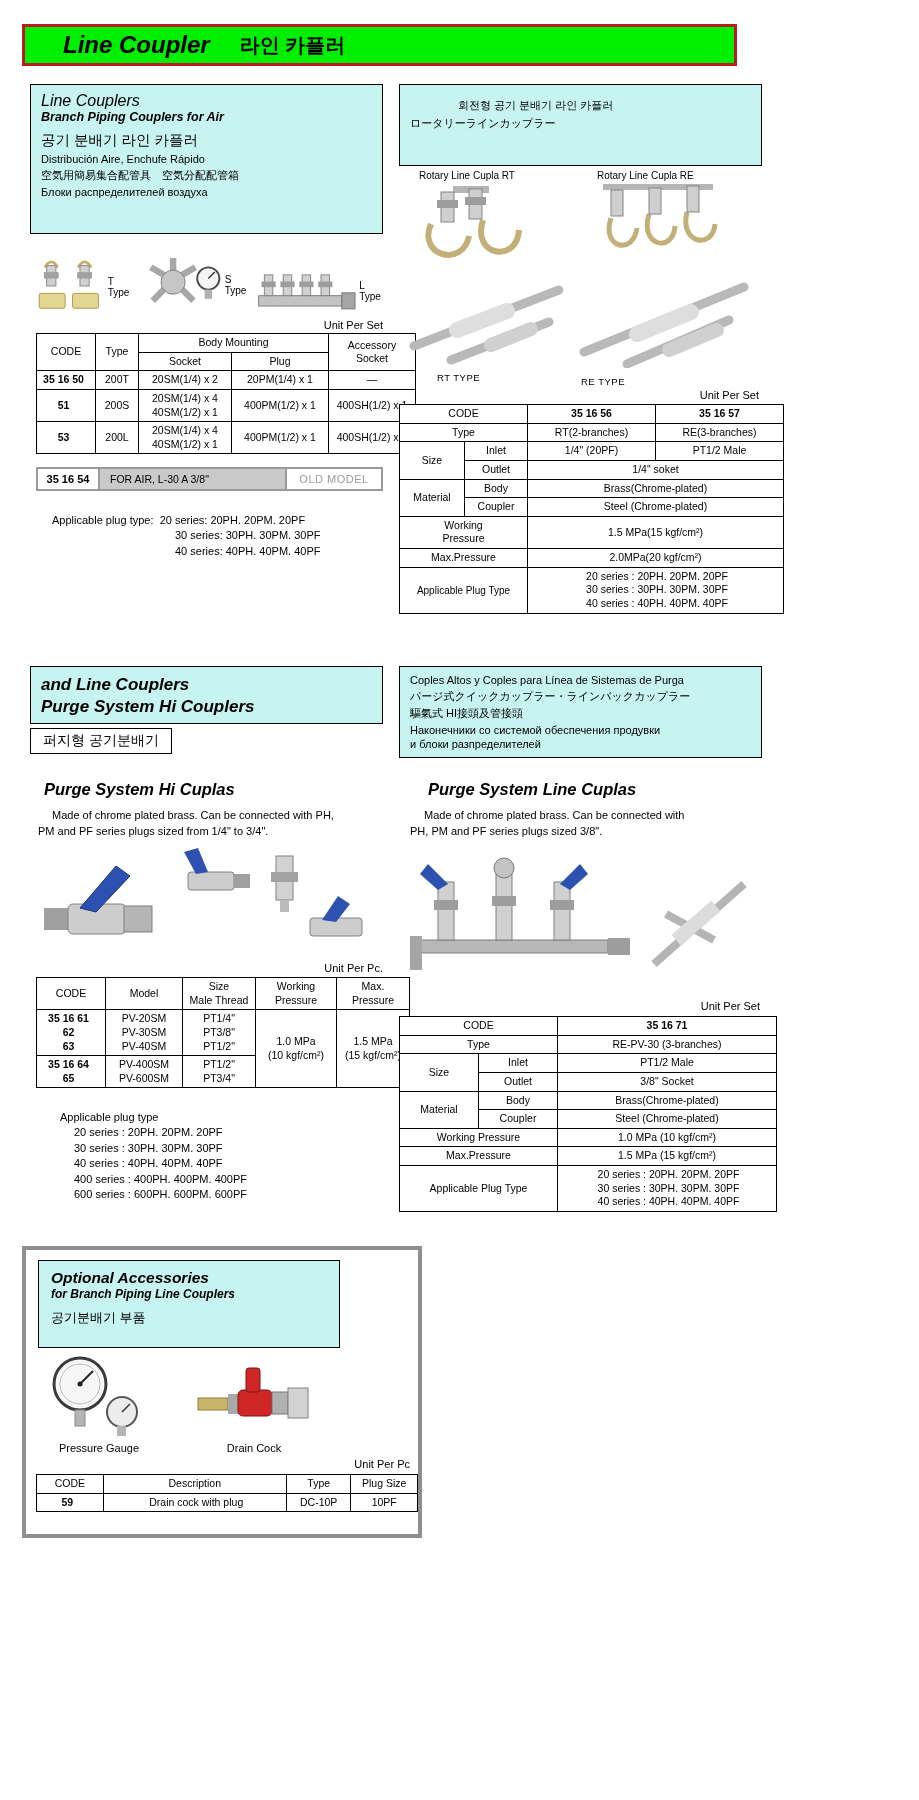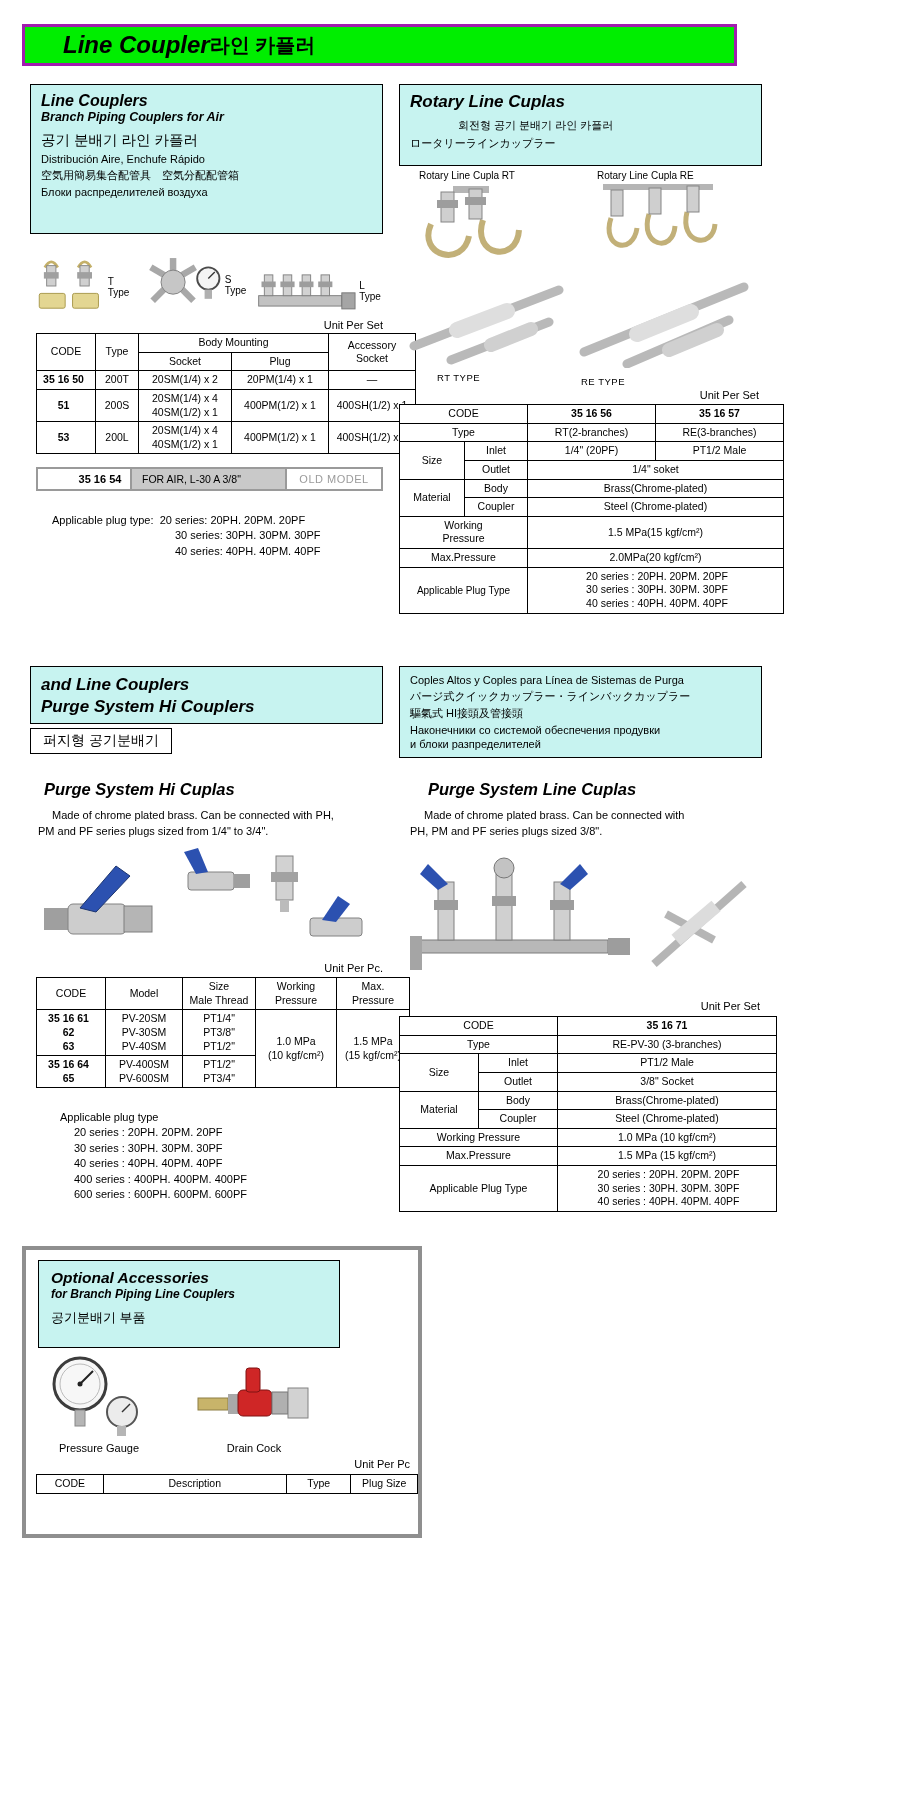--- a/index.html
+++ b/index.html
@@ -1,44 +1,44 @@
 <!DOCTYPE html>
 <html><head>
 <meta charset="utf-8">
 <style>
   html,body{margin:0;padding:0;}
   body{width:919px;height:1800px;background:#ffffff;font-family:"Liberation Sans",sans-serif;color:#000;position:relative;}
   .abs{position:absolute;}
   
-  .banner{background:#00ee00;border:3px solid #a21caf;display:flex;align-items:center;padding-left:38px;box-sizing:border-box;}
+  .banner{background:#00ee00;border:3px solid #b91c1c;display:flex;align-items:center;gap:30px;padding-left:38px;box-sizing:border-box;}
   .banner-en{font-size:24px;font-weight:bold;font-style:italic;}
   .banner-ko{font-size:20px;font-weight:bold;}
   
   .sec-cyan{background:#c7f3f0;border:1px solid #000;padding:7px 10px 6px;box-sizing:border-box;}
-  .t16{font-size:16px;font-weight:bold;font-style:italic;line-height:1.15;}
+  .t16{font-size:16px;font-weight:normal;font-style:italic;line-height:1.15;}
   .t12b{font-size:12.5px;font-weight:bold;font-style:italic;}
   .t17{font-size:17px;font-weight:bold;font-style:italic;}
   .ko14{font-size:14.5px;margin-top:7px;}
   .ko15{font-size:11px;margin-top:6px;margin-left:48px;}
   .l11{font-size:11px;margin-top:3px;}
   
   .fig{display:flex;flex-direction:row;align-items:center;}
   .figcap{font-size:10px;margin-top:2px;}
   .rot-label{position:absolute;font-size:10px;}
   .rot-type{position:absolute;font-size:9.5px;letter-spacing:.5px;}
   .unit{font-size:11px;text-align:right;}
   
   table.tbl{border-collapse:collapse;background:#fff;}
   .tbl td{border:1px solid #000;font-size:10.5px;text-align:center;padding:2px 3px;line-height:1.3;vertical-align:middle;}
   .pre{white-space:pre-line;}
   .codecell{font-weight:bold;text-align:right;padding-right:8px !important;}
   .leftcell{text-align:left;padding-left:6px !important;}
   
   .oldrow{display:flex;height:24px;border:2px solid #9a9a9a;align-items:stretch;font-size:11px;box-sizing:border-box;}
-  .om-code{width:60px;display:flex;align-items:center;justify-content:center;font-weight:bold;background:#fff;padding-left:32px;}
+  .om-code{width:60px;display:flex;align-items:center;justify-content:center;font-weight:bold;background:#fff;}
   .om-desc{flex:1;background:#c9c9c9;border-left:2px solid #9a9a9a;border-right:2px solid #9a9a9a;display:flex;align-items:center;padding-left:10px;font-size:10.5px;}
   .om-note{width:94px;display:flex;align-items:center;justify-content:center;color:#9b9b9b;letter-spacing:.5px;}
   
   .plug{font-size:11px;line-height:1.4;}
   .ind123{margin-left:123px;}
   .ind14{margin-left:14px;}
   
   .purge-title{font-size:17px;font-weight:bold;font-style:italic;line-height:1.3;}
   .ko-box{display:inline-block;border:1px solid #000;background:#ffffff;padding:3px 12px;font-size:14px;}
   .pr-line{font-size:11px;margin-bottom:2.5px;}
@@ -169,21 +169,20 @@
 
   <div class="abs plug" style="left:52px;top:513px;">
     <div>
       <span>Applicable plug type:</span>&nbsp;&nbsp;<span>20 series:  20PH.  20PM.  20PF</span>
     </div>
     <div class="ind123">30 series:  30PH.  30PM.  30PF</div>
     <div class="ind123">40 series:  40PH.  40PM.  40PF</div>
   </div>
 
   <div class="abs sec-cyan" style="left:399px;top:84px;width:363px;height:82px;">
-    <div class="t17">Rotary Line Cuplas</div>
     <div class="ko15">회전형  공기 분배기 라인 카플러</div>
     <div class="l11">ロータリーラインカップラー</div>
   </div>
 
   <div class="abs" style="left:399px;top:168px;width:363px;height:222px;">
     <div class="rot-label" style="left:20px;top:2px;">Rotary Line Cupla RT</div>
     <div class="rot-label" style="left:198px;top:2px;">Rotary Line Cupla RE</div>
     <svg class="abs" style="left:8px;top:16px;" width="150" height="88" viewBox="0 0 150 88">
       <path d="M24 40 C10 72 56 84 62 52" fill="none" stroke="#c2b078" stroke-width="6"></path>
       <path d="M76 36 C64 72 110 80 112 46" fill="none" stroke="#c2b078" stroke-width="6"></path>
@@ -455,17 +454,23 @@
     <div class="abs unit" style="left:246px;top:208px;width:138px;">Unit Per Pc</div>
 
     <table class="tbl abs" style="left:10px;top:224px;">
       <tbody>
         <tr>
           <td style="width:60px;">CODE</td>
           <td style="width:178px;">Description</td>
           <td style="width:58px;">Type</td>
           <td style="width:60px;">Plug Size</td>
         </tr>
+        <tr>
+          <td class="codecell">59</td>
+          <td class="leftcell">Drain cock with plug</td>
+          <td>DC-10P</td>
+          <td>10PF</td>
+        </tr>
       </tbody>
     </table>
   </div>
 
 </div>
 
 </body></html>

